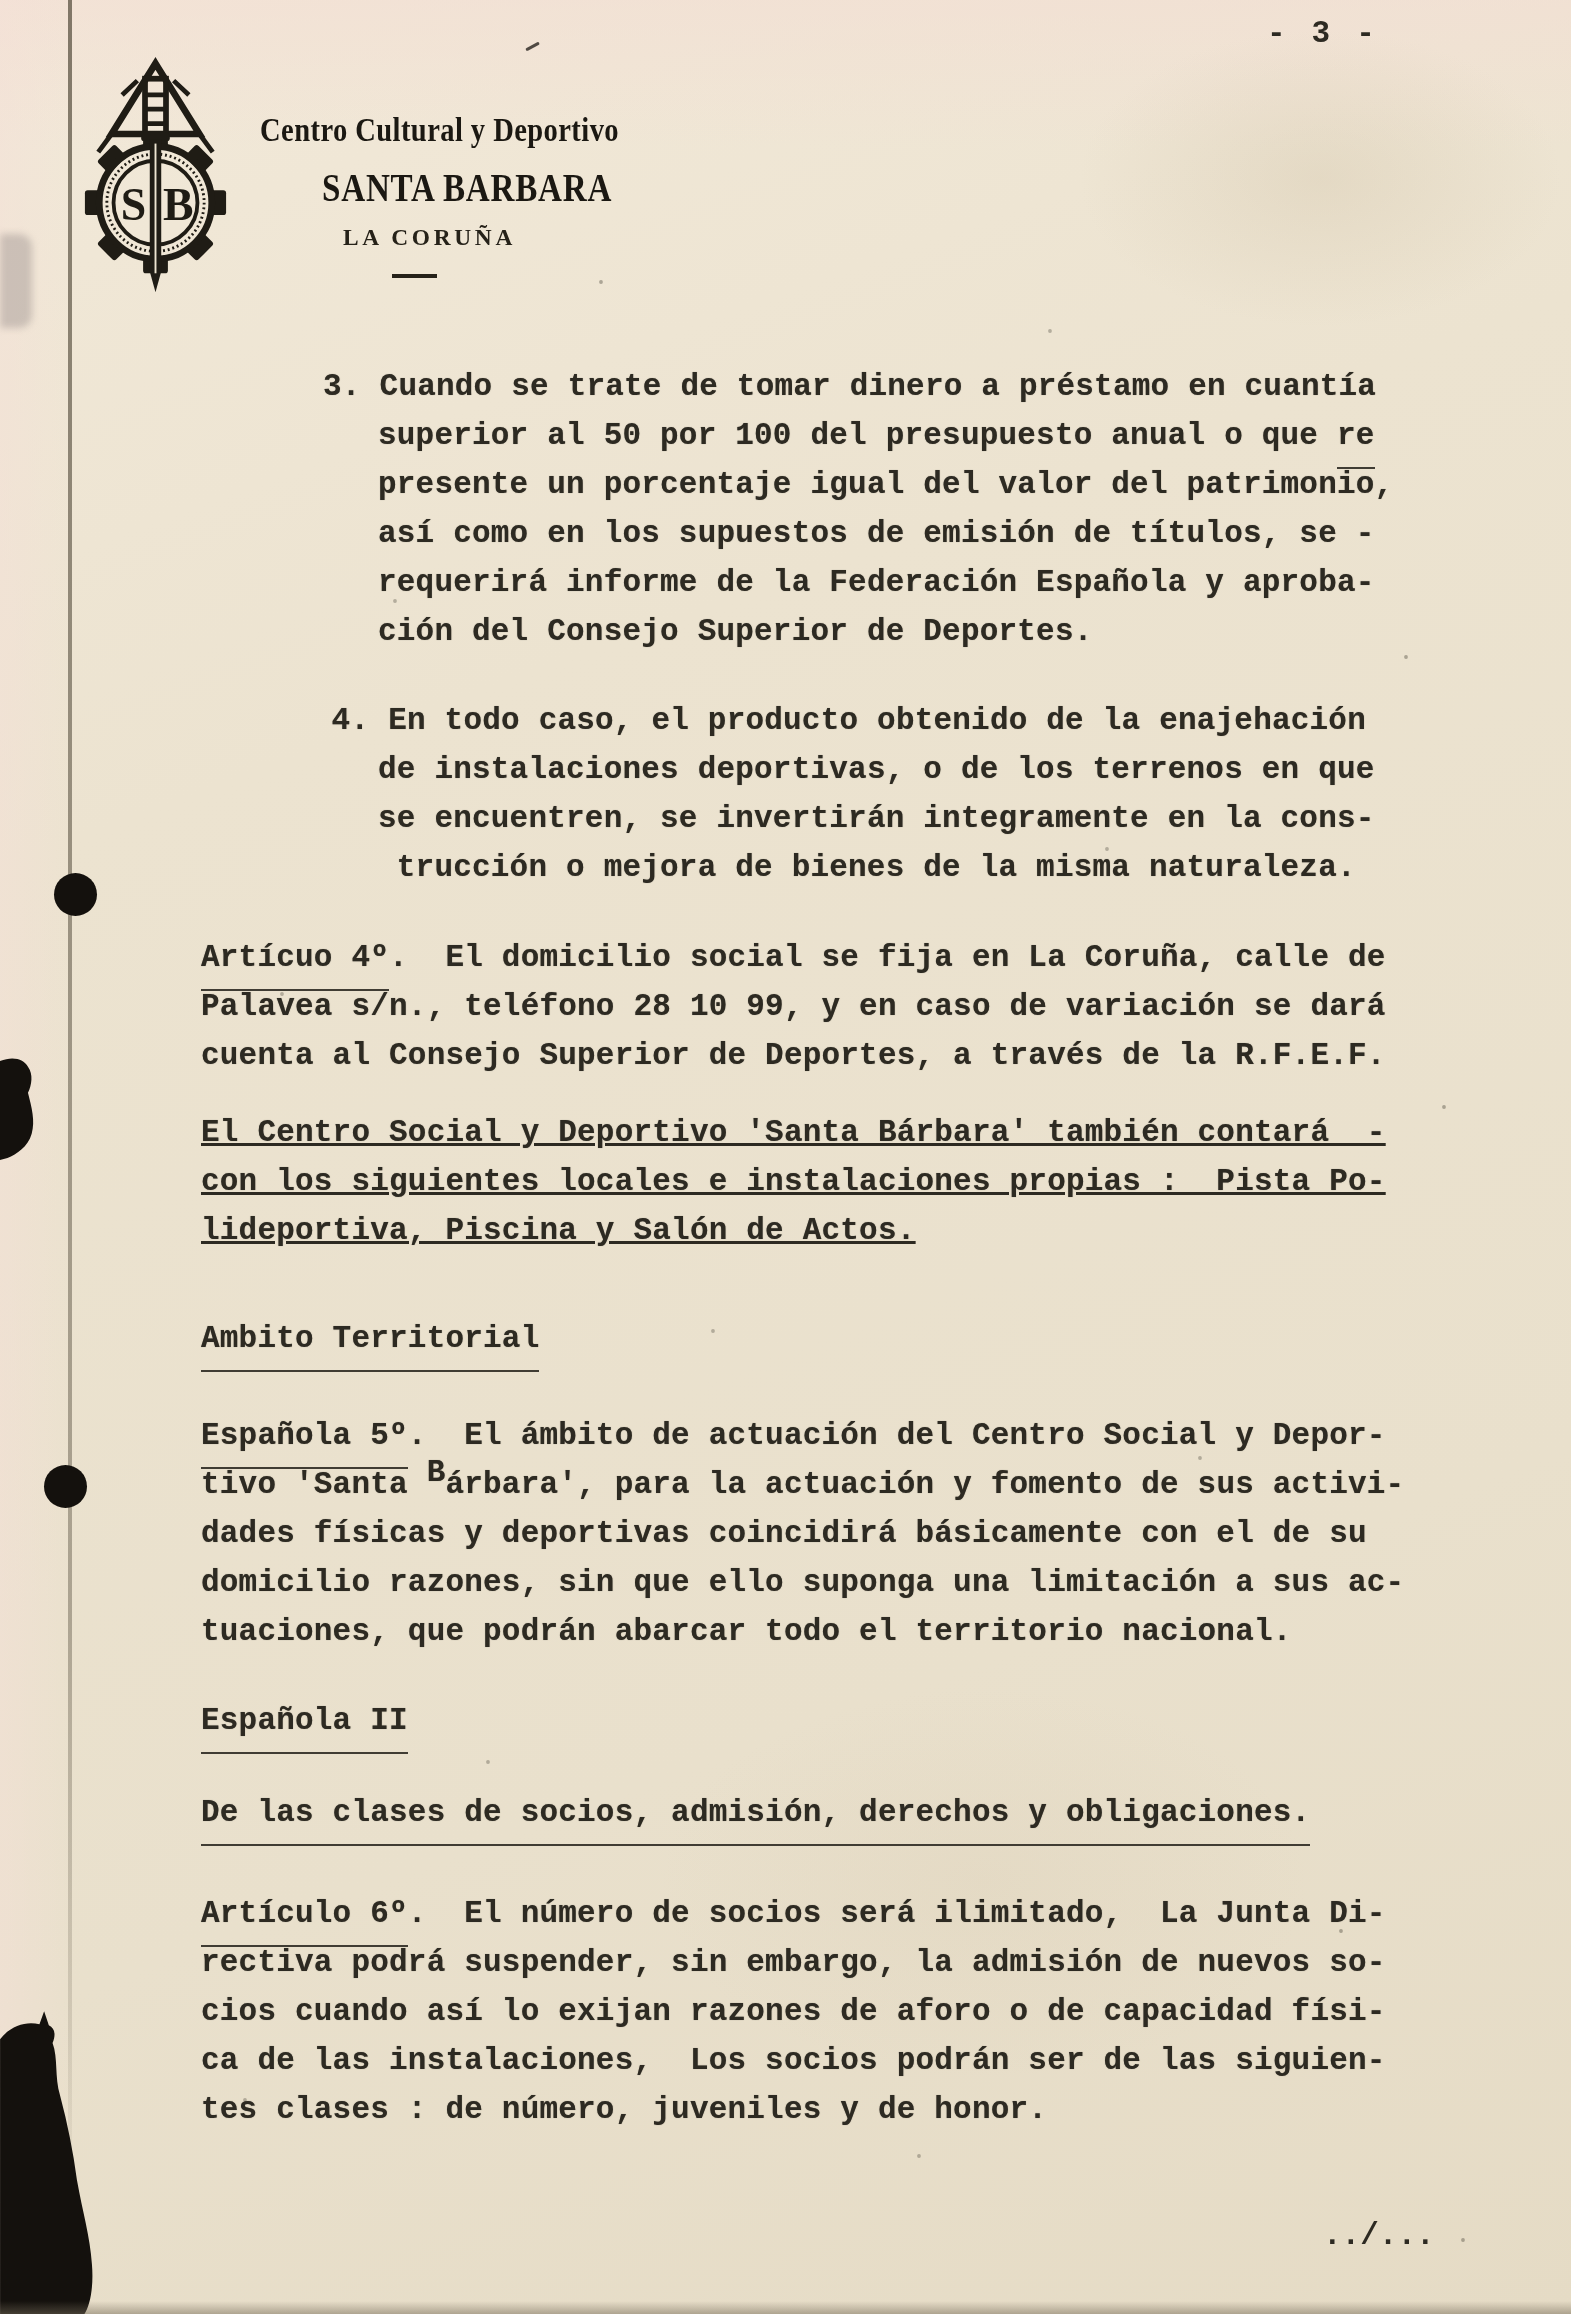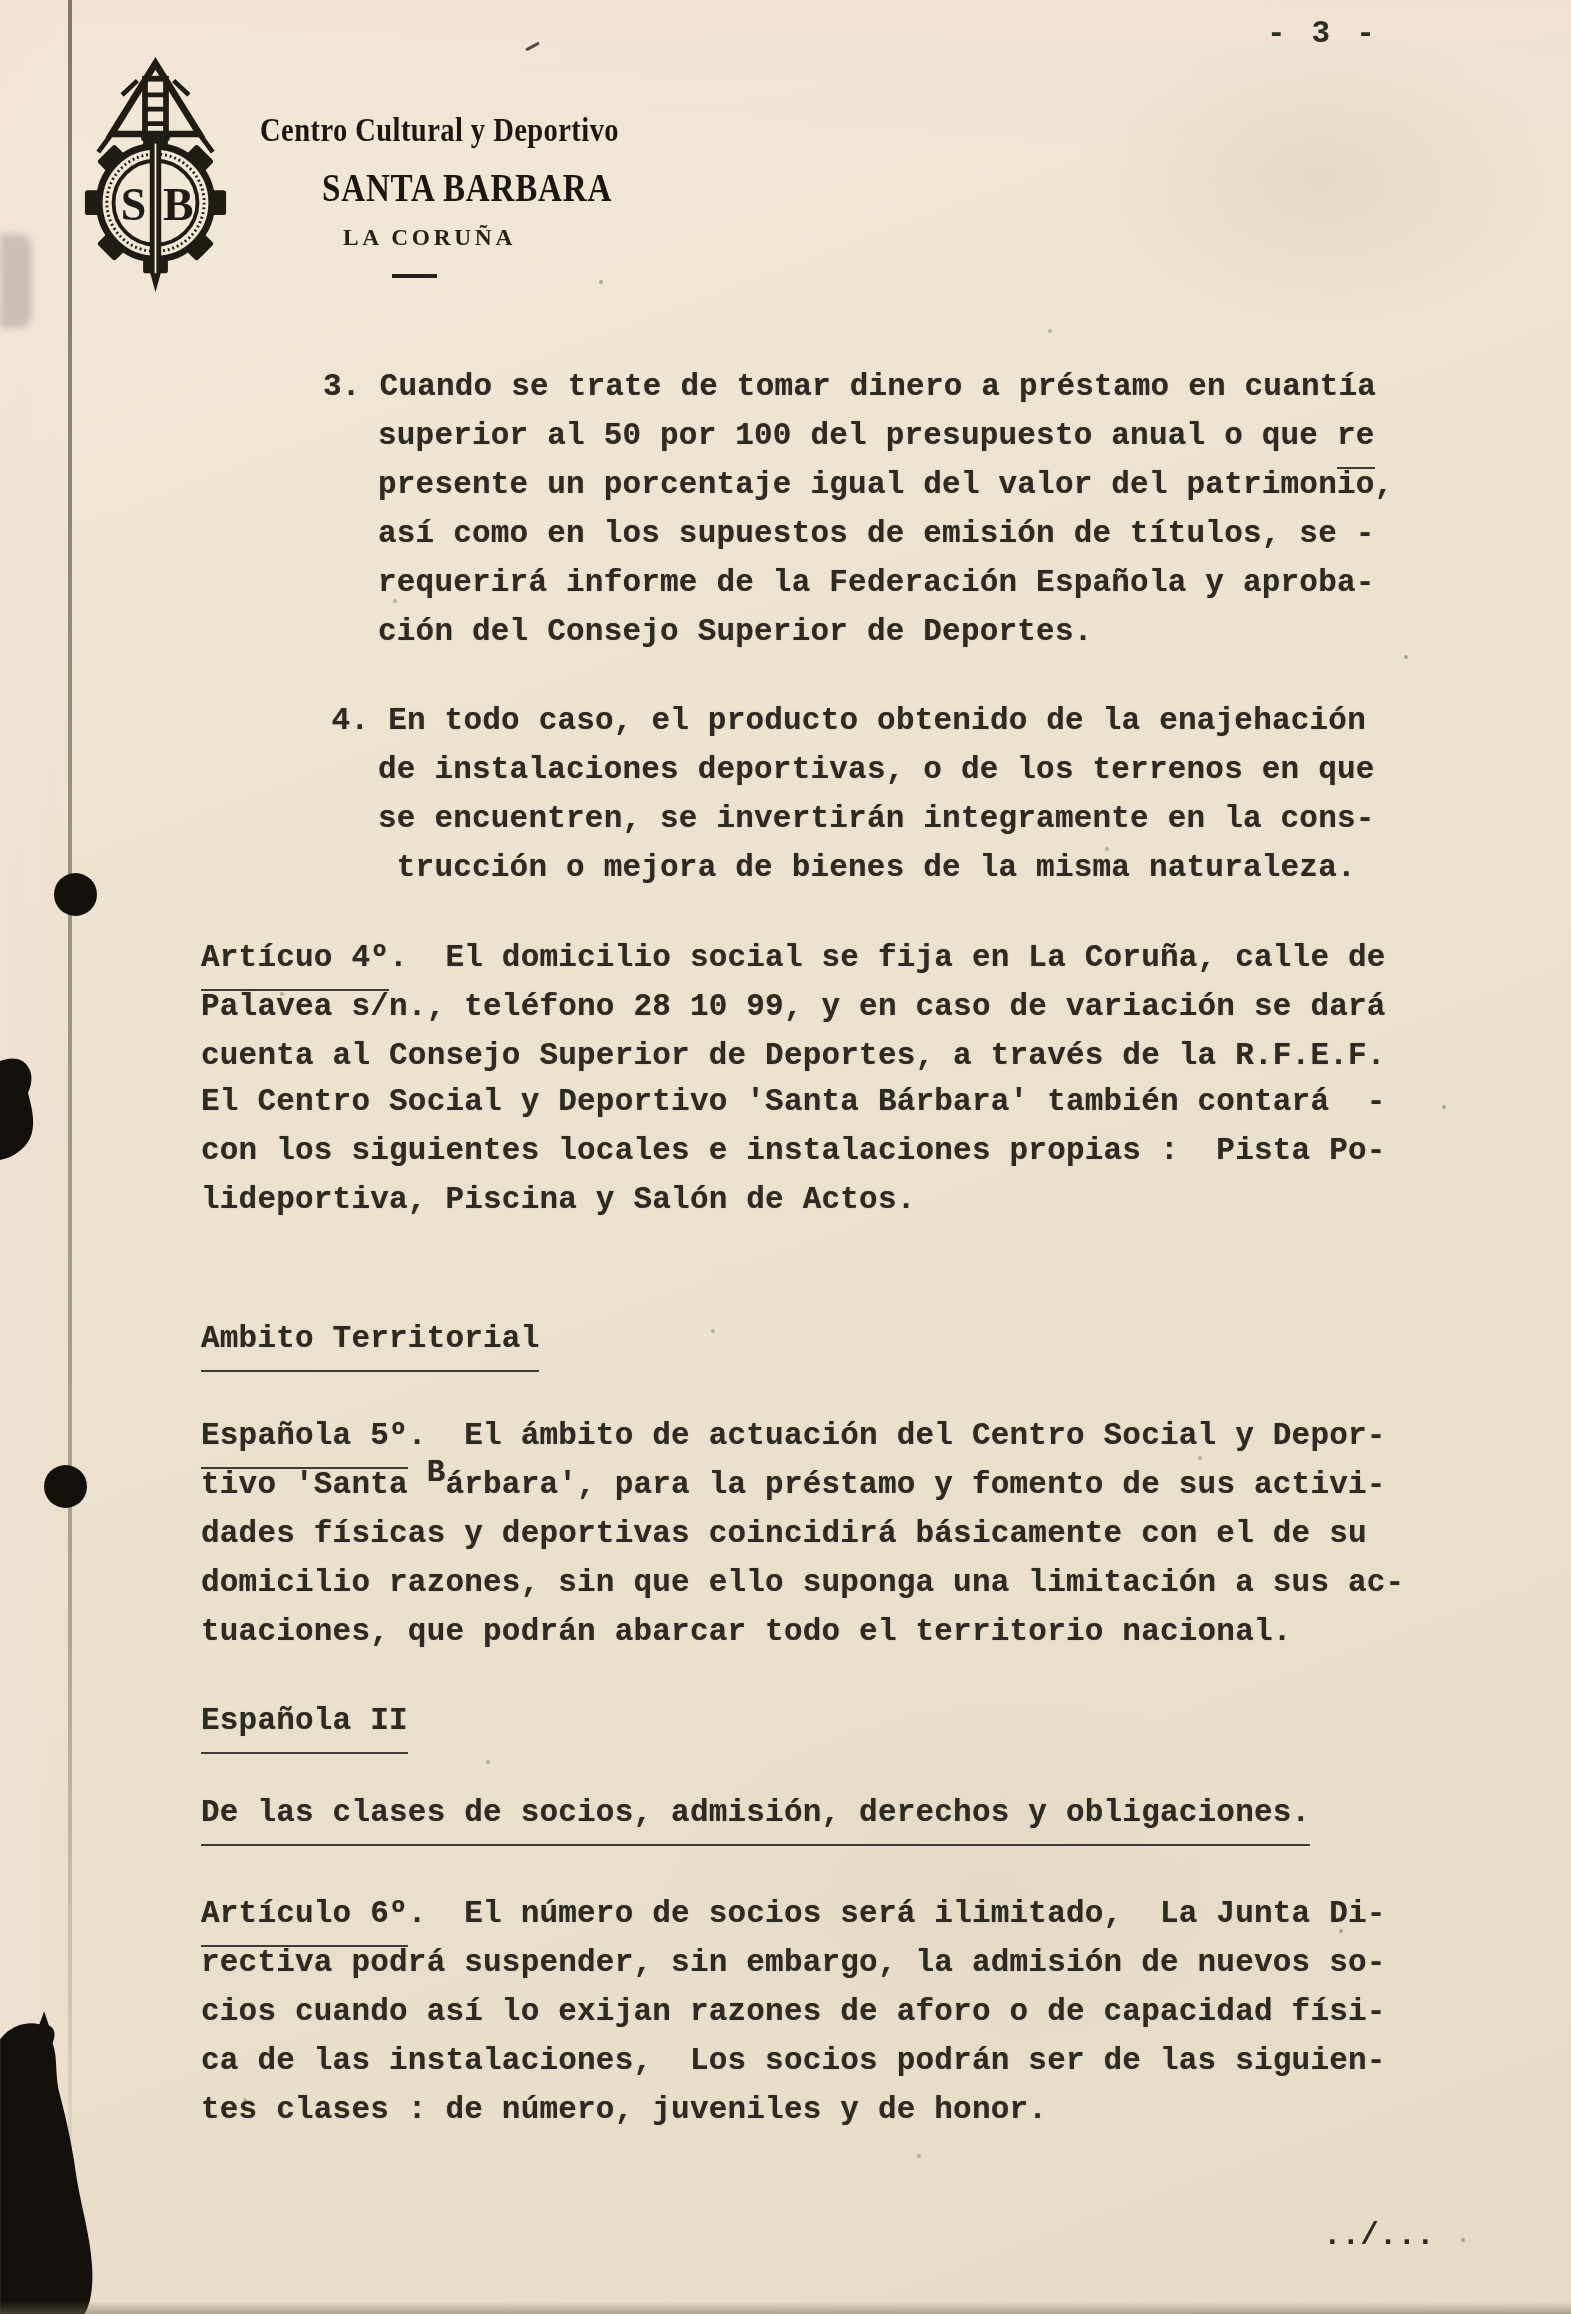--- a/index.html
+++ b/index.html
@@ -140,33 +140,33 @@
     <div class="tline hang"><span>se encuentren, se invertirán integramente en la cons-</span></div>
     <div class="tline hang"><span>trucción o mejora de bienes de la misma naturaleza.</span></div>
   </div>
 
   <div class="block" style="left:201px;top:933px;">
     <div class="tline"><span class="u">Artícuo 4º</span><span>.  El domicilio social se fija en La Coruña, calle de</span></div>
     <div class="tline"><span>Palavea s/n., teléfono 28 10 99, y en caso de variación se dará</span></div>
     <div class="tline"><span>cuenta al Consejo Superior de Deportes, a través de la R.F.E.F.</span></div>
   </div>
 
-  <div class="block" style="left:201px;top:1077px;">
+  <div class="block" style="left:201px;top:1108px;text-decoration:underline;">
     <div class="tline"><span>El Centro Social y Deportivo 'Santa Bárbara' también contará  -</span></div>
     <div class="tline"><span>con los siguientes locales e instalaciones propias :  Pista Po-</span></div>
     <div class="tline"><span>lideportiva, Piscina y Salón de Actos.</span></div>
   </div>
 
   <div class="block" style="left:201px;top:1314px;">
     <div class="tline"><span class="u">Ambito Territorial</span></div>
   </div>
 
   <div class="block" style="left:201px;top:1411px;">
     <div class="tline"><span class="u">Española 5º</span><span>.  El ámbito de actuación del Centro Social y Depor-</span></div>
-    <div class="tline"><span>tivo 'Santa </span><span class="sup">B</span><span>árbara', para la préstamo y fomento de sus activi-</span></div>
+    <div class="tline"><span>tivo 'Santa </span><span class="sup">B</span><span>árbara', para la actuación y fomento de sus activi-</span></div>
     <div class="tline"><span>dades físicas y deportivas coincidirá básicamente con el de su</span></div>
     <div class="tline"><span>domicilio razones, sin que ello suponga una limitación a sus ac-</span></div>
     <div class="tline"><span>tuaciones, que podrán abarcar todo el territorio nacional.</span></div>
   </div>
 
   <div class="block" style="left:201px;top:1696px;">
     <div class="tline"><span class="u">Española II</span></div>
   </div>
 
   <div class="block" style="left:201px;top:1788px;">

